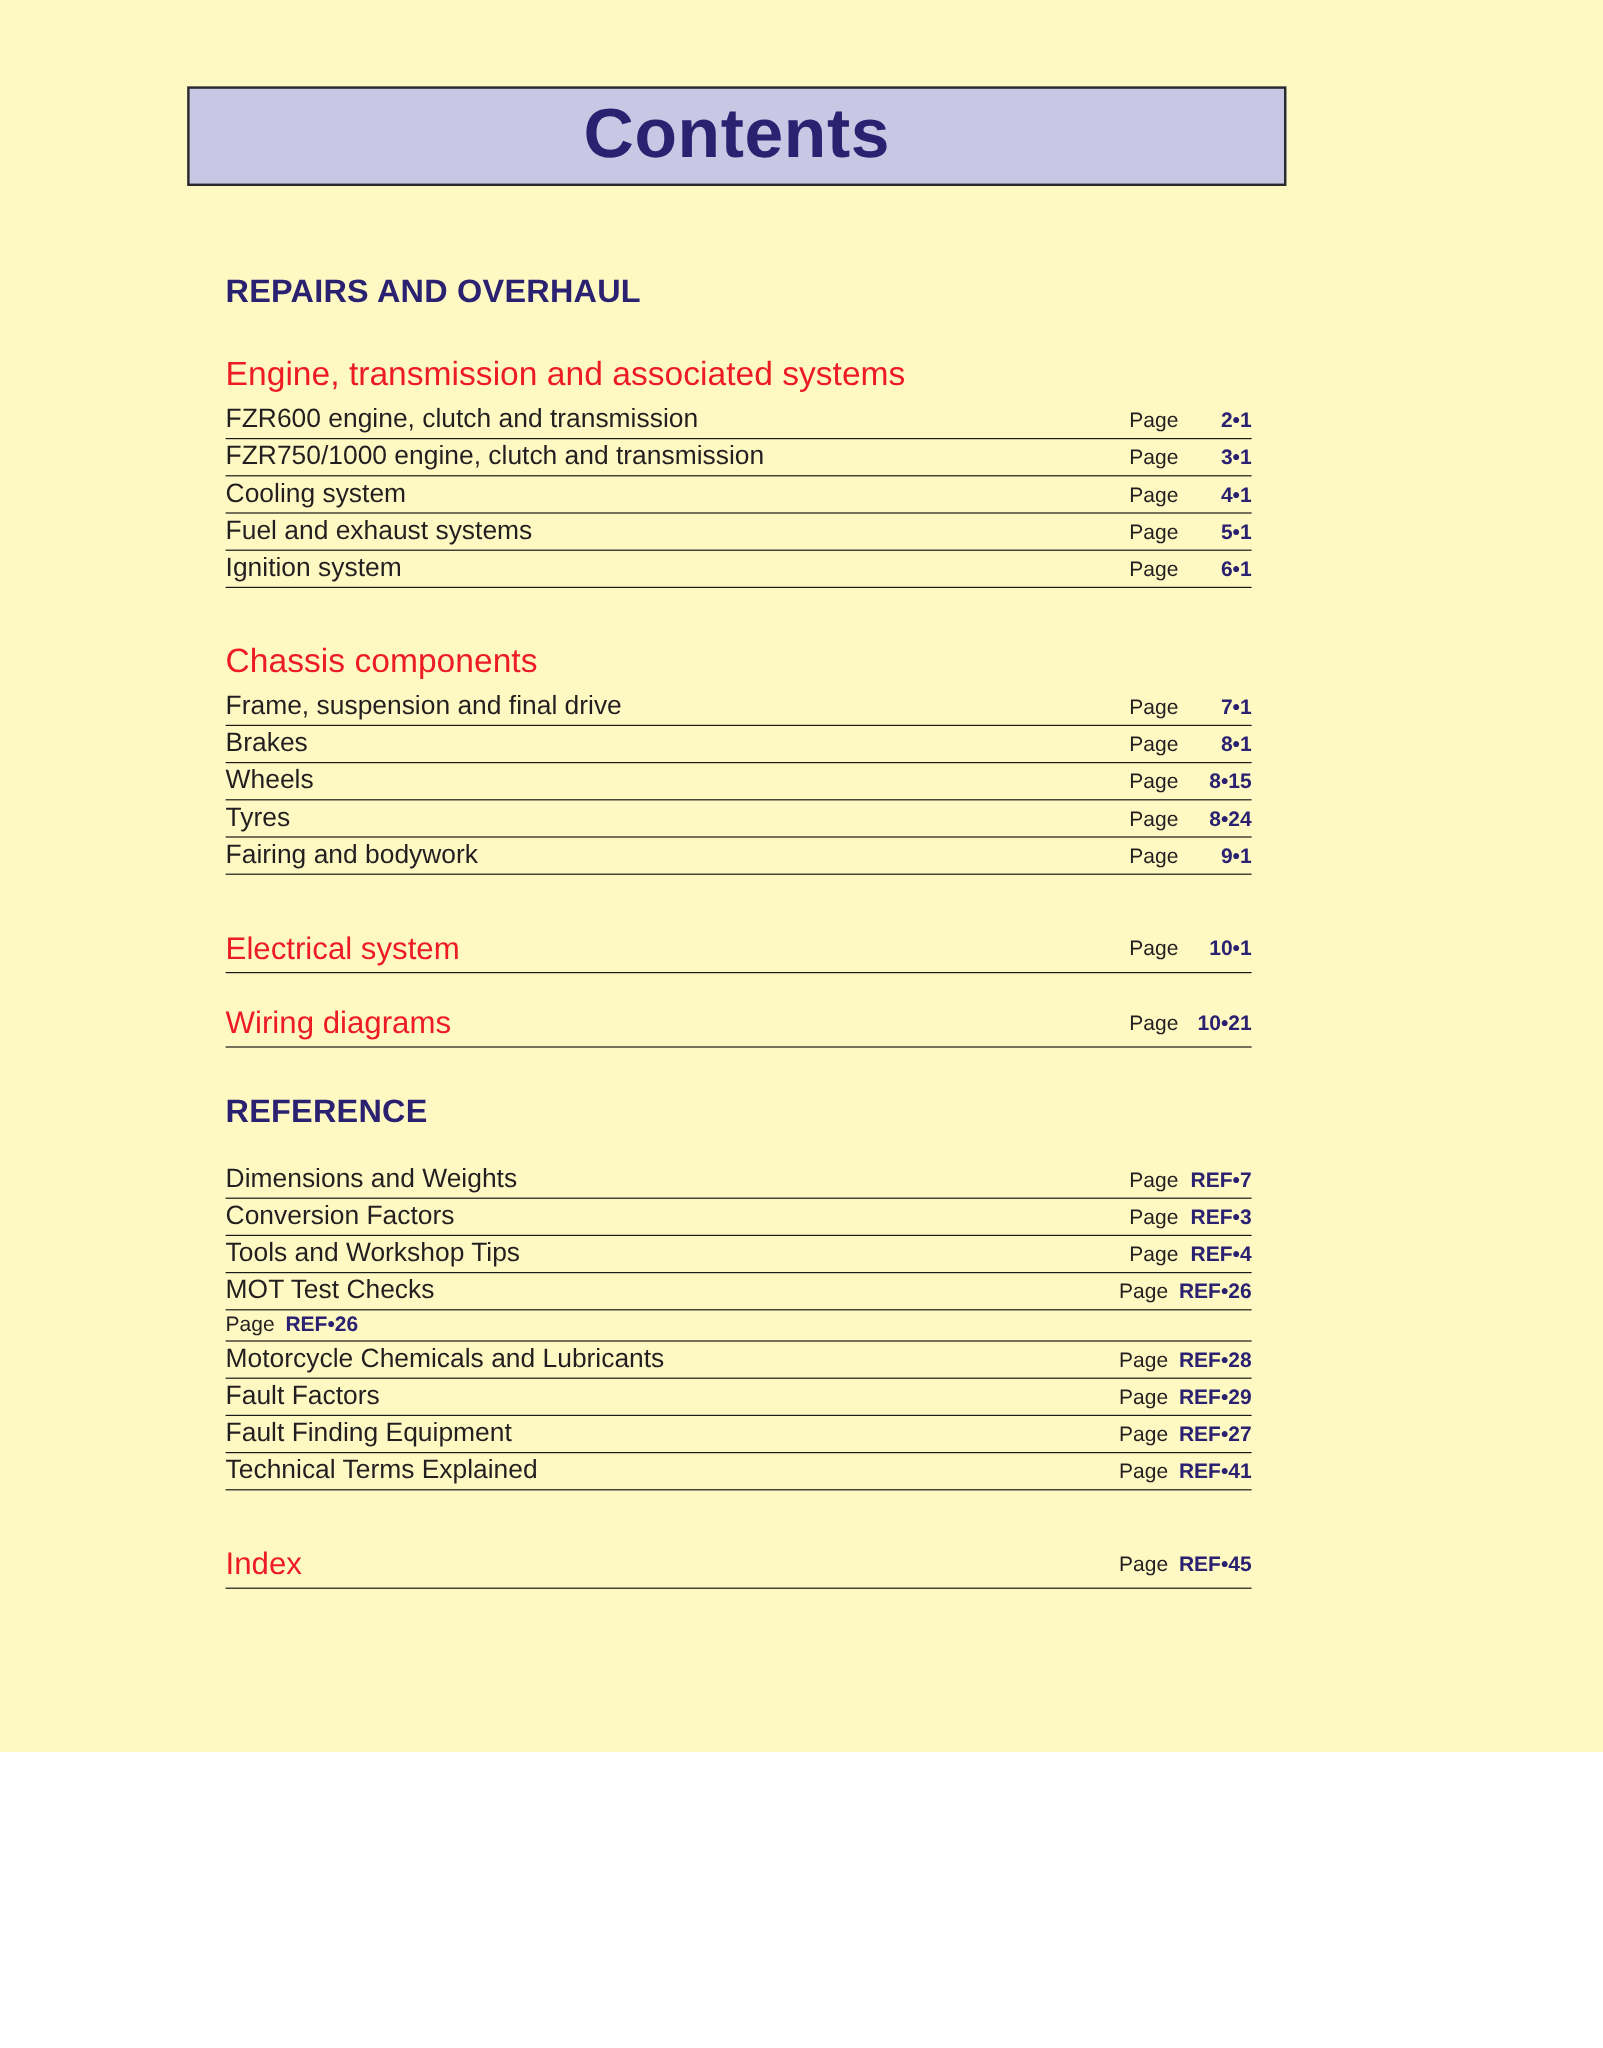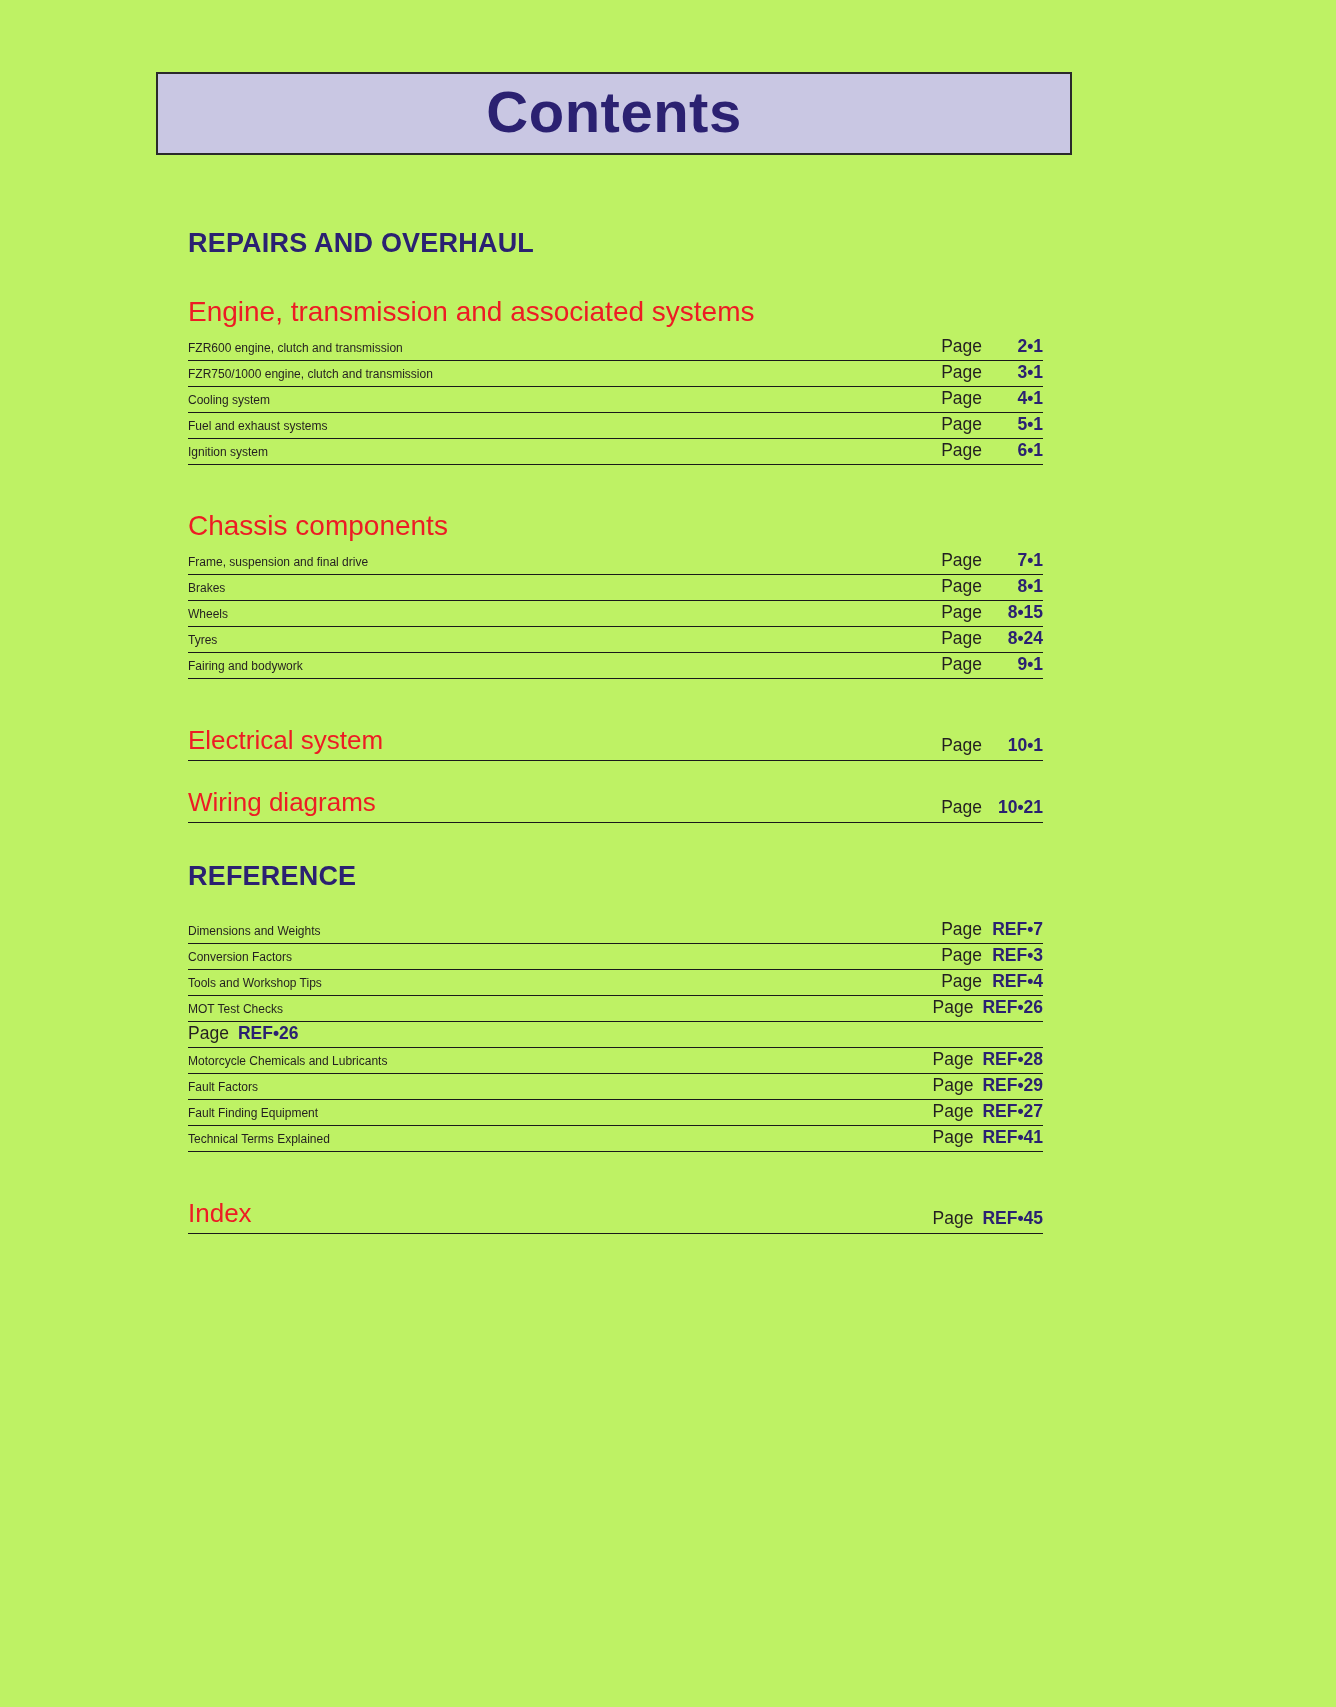--- a/index.html
+++ b/index.html
@@ -12,22 +12,22 @@
     height: 1707px;
     font-family: "Liberation Sans", sans-serif;
     position: relative;
     overflow: hidden;
   }
 
   .page {
     position: absolute;
     left: 0; top: 0;
     width: 1336px;
-    height: 1707px;
-    background: #bef264;
+    height: 1460px;
+    background: #fef9c3;
   }
 
   
   .title-banner {
     position: absolute;
     left: 156px;
     top: 72px;
     width: 916px;
     height: 83px;
     background: #c9c7e3;
@@ -74,21 +74,21 @@
 
   
   .entry {
     display: flex;
     align-items: baseline;
     border-bottom: 1.5px solid #1a1a1a;
     padding: 1px 0 3px 0;
     box-sizing: border-box;
   }
   .entry-title {
-    font-size: 12px;
+    font-size: 22px;
     color: #231f20;
     flex: 1 1 auto;
     white-space: nowrap;
   }
   .entry-pageword {
     font-size: 17.5px;
     color: #231f20;
     margin-right: 9px;
     white-space: nowrap;
   }
@@ -96,21 +96,21 @@
     font-size: 17.5px;
     font-weight: bold;
     color: #2b2171;
     white-space: nowrap;
     text-align: right;
     min-width: 52px;
   }
 
   
   .entry.heading-entry {
-    align-items: flex-end;
+    align-items: center;
     padding: 0 0 4px 0;
   }
   .entry.heading-entry .entry-title {
     font-size: 26px;
     color: #ed1c24;
   }
 
   .gap-lg { height: 38px; }
   .gap-md { height: 26px; }
   .gap-xs { height: 7px; }

